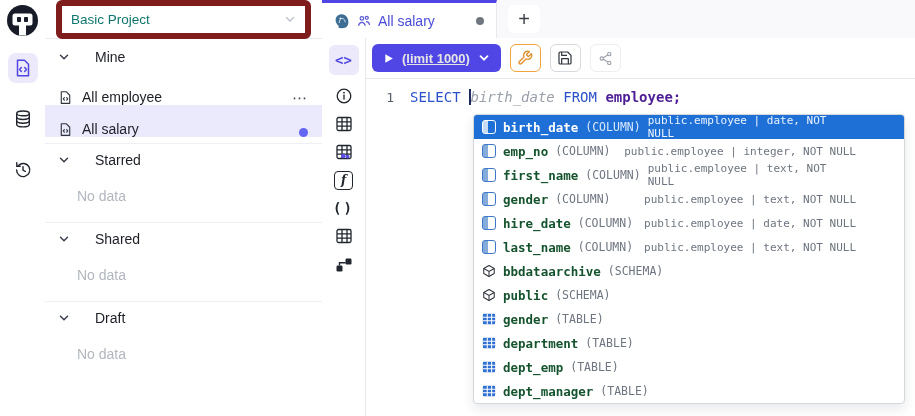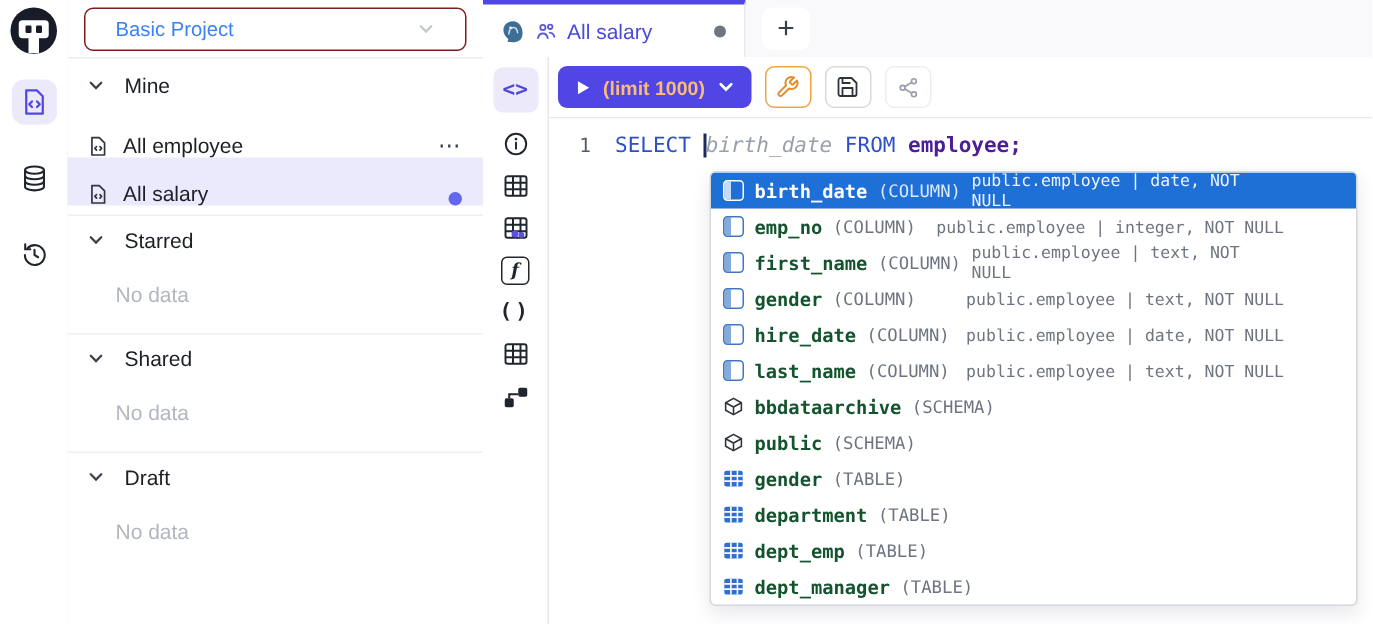--- a/index.html
+++ b/index.html
@@ -11,33 +11,33 @@
   .left-rail{position:absolute;left:0;top:0;width:45px;height:416px;border-right:1px solid #ececf0;
              display:flex;flex-direction:column;align-items:center;}
   .logo{width:37px;height:37px;margin-top:3px;border-radius:10px;position:relative;}
   .rail-btn{width:30px;height:30px;border-radius:8px;display:flex;align-items:center;justify-content:center;}
   .rail-btn.sel{background:#ece9fb;margin-top:13px;}
   .rail-btn + .rail-btn{margin-top:21px;}
 
   
   .sidebar{position:absolute;left:45px;top:0;width:277px;height:416px;border-right:1px solid #e7e8ec;background:#fff;}
   .proj-row{height:38px;border-bottom:1px solid #ececf0;display:flex;align-items:center;padding:0 11px;}
-  .proj-select{flex:1;height:27px;border:1px solid #7f1d1d;border-radius:6px;display:flex;align-items:center;
-               padding:0 20px;font-size:13.5px;color:#3b82f6;background:#fff;}
+  .proj-select{flex:1;height:27px;border:6px solid #7f1d1d;border-radius:6px;display:flex;align-items:center;
+               padding:0 9px;font-size:13.5px;color:#0f766e;background:#fff;}
   .proj-select .lbl{flex:1;}
   .search-row{display:flex;align-items:center;gap:9px;padding:10px 10px 6px 10px;}
   .search-box{flex:1;height:27px;border:1px solid #e3e4e9;border-radius:8px;display:flex;align-items:center;
               gap:6px;padding:0 8px;background:#fff;}
   .search-box input{border:none;outline:none;flex:1;font-size:13px;color:#16181d;
                     font-family:"Liberation Sans",sans-serif;background:transparent;}
   .search-box input::placeholder{color:#a6abb5;}
   .tree{padding-top:2px;}
   .sec{border-bottom:1px solid #eef0f3;padding-bottom:6px;}
   .sec:last-child{border-bottom:none;}
-  .sec-hd{height:32px;display:flex;align-items:center;gap:13px;padding-left:13px;font-size:14px;
+  .sec-hd{height:32px;display:flex;align-items:center;gap:25px;padding-left:13px;font-size:14px;
           font-weight:500;color:#1c1f26;cursor:pointer;}
   .item{height:32px;display:flex;align-items:flex-end;gap:9px;padding-left:13px;font-size:14px;color:#1c1f26;}
   .item.sel{background:#ebe9fc;}
   .item .trail{margin-left:auto;margin-right:14px;}
   .more-dots{color:#374151;font-size:15px;letter-spacing:1px;line-height:1;}
   .purple-dot{width:9px;height:9px;border-radius:50%;background:#6366f1;}
   .empty-row{height:40px;display:flex;align-items:center;padding-left:32px;font-size:14px;color:#b2b7bf;}
 
   
   .tabstrip{position:absolute;left:322px;top:0;width:593px;height:38px;background:#f9f9fb;border-bottom:1px solid #e7e8ec;}
@@ -58,21 +58,21 @@
   .glyph-paren{font-family:"DejaVu Sans Mono",monospace;font-size:14px;font-weight:bold;color:#21262e;letter-spacing:2px;}
   .fn-box{width:17px;height:17px;border:1.4px solid #21262e;border-radius:4px;display:flex;align-items:center;
           justify-content:center;font-family:"DejaVu Serif",serif;font-style:italic;font-size:12px;
           font-weight:bold;color:#21262e;}
 
   
   .toolbar{position:absolute;left:366px;top:38px;width:549px;height:41px;background:#fff;border-bottom:1px solid #e7e8ec;
            display:flex;align-items:center;gap:9px;padding-left:6px;box-sizing:border-box;}
   .run-btn{height:28px;border-radius:6px;background:#4f46e5;color:#fff;display:flex;align-items:center;
            gap:8px;padding:0 11px;border:none;cursor:pointer;}
-  .run-label{font-size:13px;font-weight:bold;font-family:"Liberation Sans",sans-serif;color:#fdba74;}
+  .run-label{font-size:13px;font-weight:bold;font-family:"Liberation Sans",sans-serif;color:#e5e5e5;text-decoration:underline;}
   .sq-btn{width:31px;height:28px;border-radius:6px;background:#fff;display:flex;align-items:center;justify-content:center;}
   .wrench-btn{border:1.5px solid #f1a43c;box-sizing:border-box;}
   .save-btn{border:1px solid #d6d9de;box-sizing:border-box;}
   .share-btn{border:1px solid #eceef1;box-sizing:border-box;}
 
   
   .editor{position:absolute;left:366px;top:79px;width:549px;height:337px;background:#fff;}
   .code-line{display:flex;align-items:center;padding-top:10px;font-family:"DejaVu Sans Mono",monospace;
              font-size:14px;white-space:pre;}
   .gutter{display:inline-block;width:28px;text-align:right;margin-right:16px;color:#565d68;font-size:13px;}

